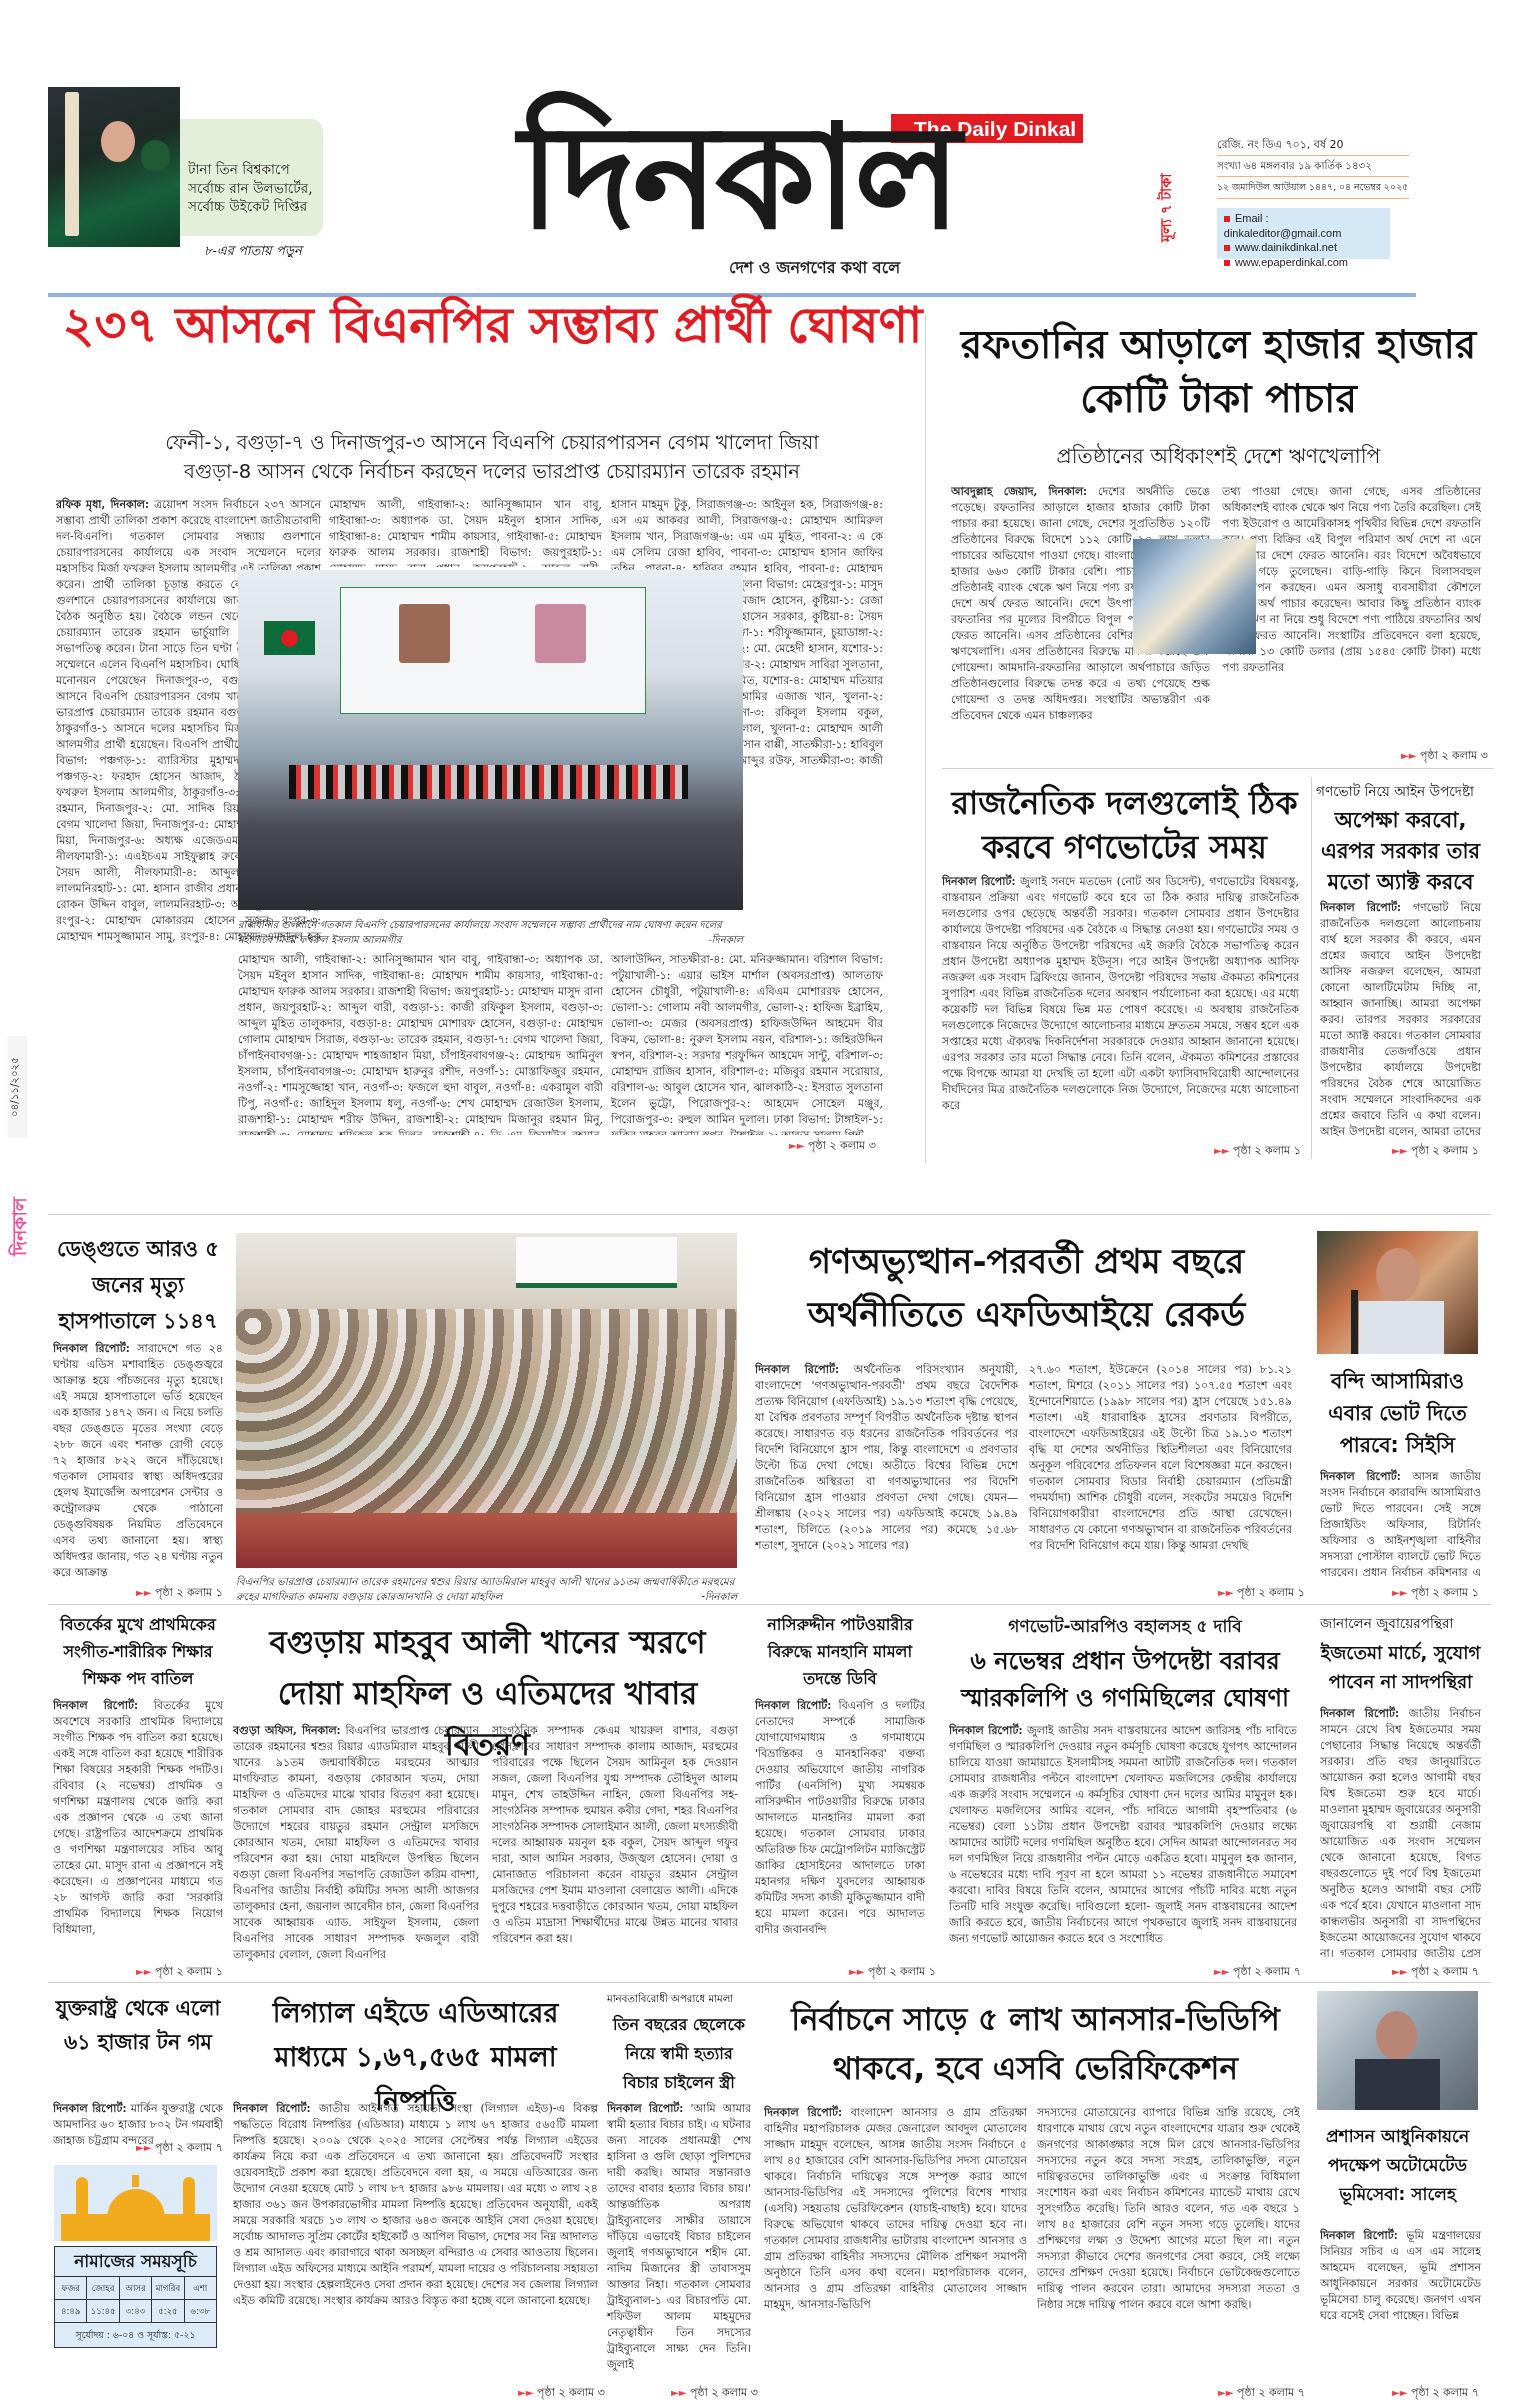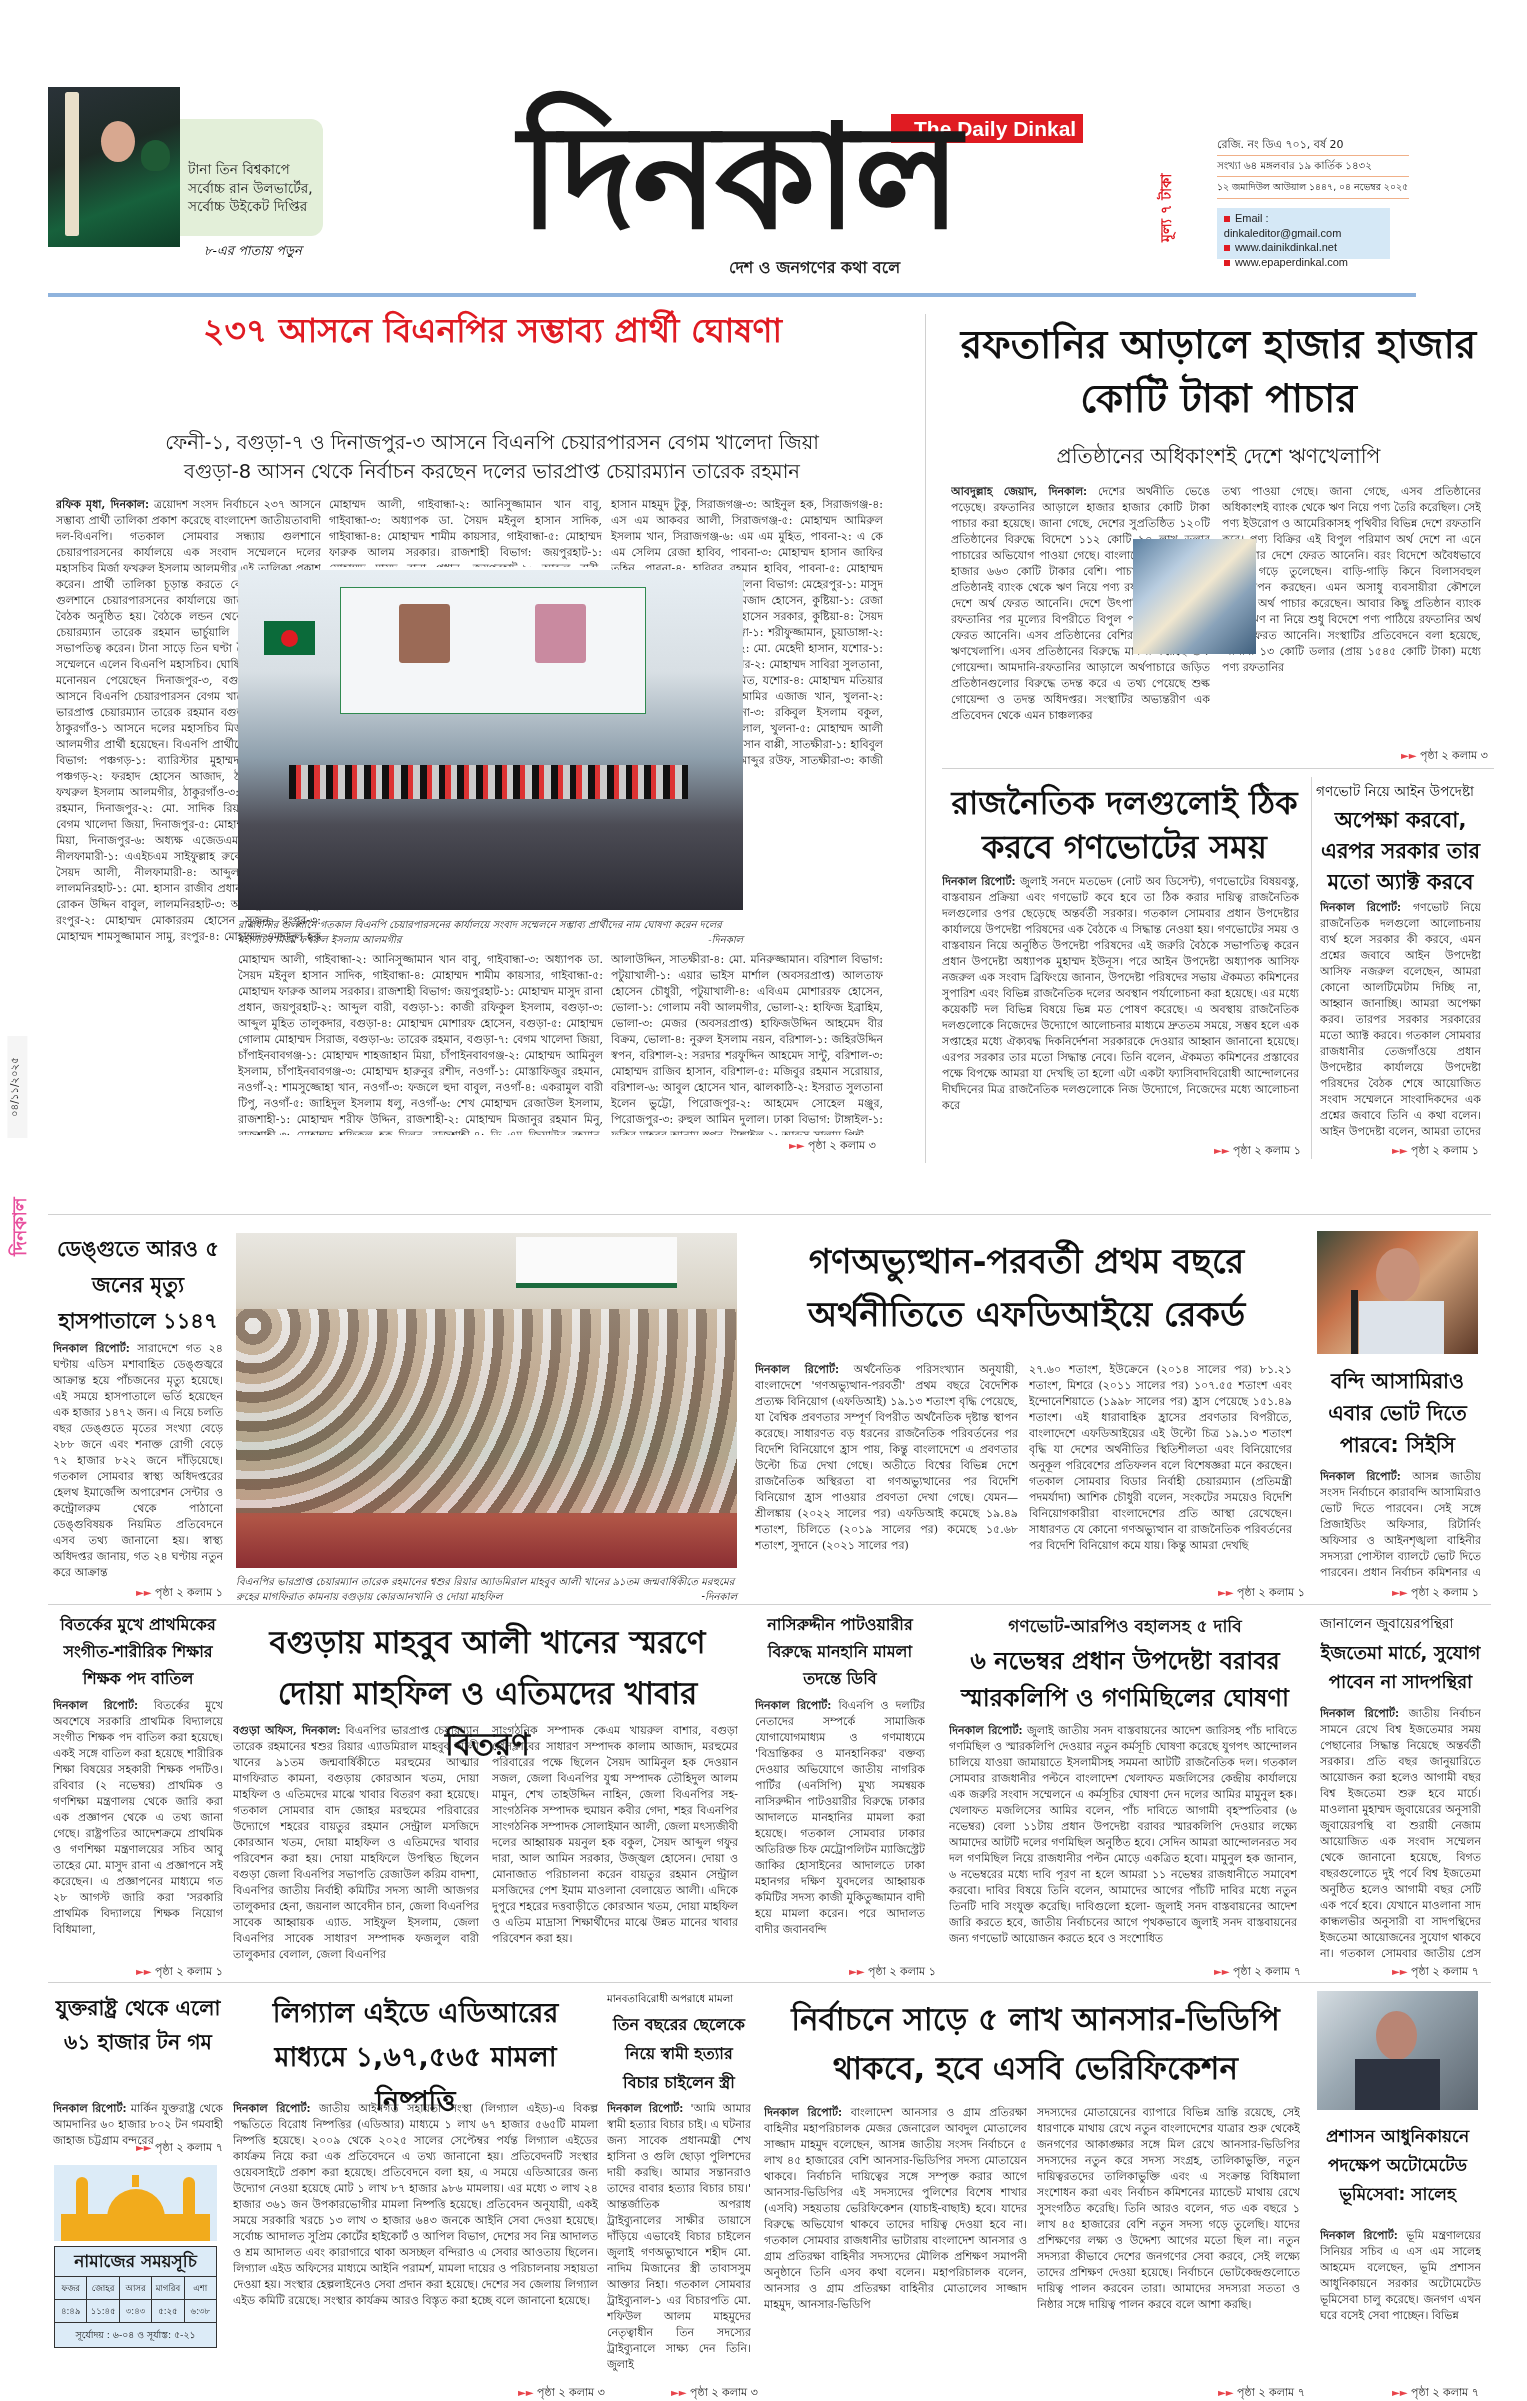--- a/index.html
+++ b/index.html
@@ -46,21 +46,21 @@
     <div style="font-family:'Liberation Sans',sans-serif;font-size:11px;line-height:14.4px;color:#222;"><span style="display:inline-block;width:6px;height:6px;background:#e01b22;margin-right:5.1px;"></span><span>Email : dinkaleditor@gmail.com</span></div>
     <div style="font-family:'Liberation Sans',sans-serif;font-size:11px;line-height:14.4px;color:#222;"><span style="display:inline-block;width:6px;height:6px;background:#e01b22;margin-right:5.1px;"></span><span>www.dainikdinkal.net</span></div>
     <div style="font-family:'Liberation Sans',sans-serif;font-size:11px;line-height:14.4px;color:#222;"><span style="display:inline-block;width:6px;height:6px;background:#e01b22;margin-right:5.1px;"></span><span>www.epaperdinkal.com</span></div>
   </div>
   <div class="abs" style="left:48px;top:293px;width:1368px;height:4.2px;background:#8fb3dd;"></div>
 </div>
 
 <div class="abs" style="left:6.8px;top:1036px;width:20.4px;height:102px;writing-mode:vertical-rl;transform:rotate(180deg);font-family:'DejaVu Sans',sans-serif;font-size:10.2px;background:#f5f5f5;text-align:center;">০৪/১১/২০২৫</div>
 <div class="abs" style="left:5.1px;top:1180px;width:24px;height:93px;writing-mode:vertical-rl;transform:rotate(180deg);color:#e8509e;font-family:'DejaVu Sans',sans-serif;font-weight:bold;font-size:18.7px;text-align:center;">দিনকাল</div>
 
-<div class="abs hl" style="left:51px;top:312px;width:883px;font-size:33px;color:#e01b22;white-space:nowrap;">২৩৭ আসনে বিএনপির সম্ভাব্য প্রার্থী ঘোষণা</div>
+<div class="abs hl" style="left:51px;top:298px;width:883px;font-size:49px;color:#e01b22;white-space:nowrap;">২৩৭ আসনে বিএনপির সম্ভাব্য প্রার্থী ঘোষণা</div>
 <div class="abs" style="left:59px;top:429px;width:866px;text-align:center;font-family:'DejaVu Sans',sans-serif;font-size:19.5px;line-height:27px;white-space:nowrap;">ফেনী-১, বগুড়া-৭ ও দিনাজপুর-৩ আসনে বিএনপি চেয়ারপারসন বেগম খালেদা জিয়া</div>
 <div class="abs" style="left:59px;top:458px;width:866px;text-align:center;font-family:'DejaVu Sans',sans-serif;font-size:19.5px;line-height:27px;white-space:nowrap;">বগুড়া-8 আসন থেকে নির্বাচন করছেন দলের ভারপ্রাপ্ত চেয়ারম্যান তারেক রহমান</div>
 
 <div class="abs body-text" style="left:56px;top:497px;width:265px;height:446px;overflow:hidden;font-size:11px;line-height:16px;">
   <span class="byline">রফিক মৃধা, দিনকাল:</span>
   <span>ত্রয়োদশ সংসদ নির্বাচনে ২৩৭ আসনে সম্ভাব্য প্রার্থী তালিকা প্রকাশ করেছে বাংলাদেশ জাতীয়তাবাদী দল-বিএনপি। গতকাল সোমবার সন্ধ্যায় গুলশানে চেয়ারপারসনের কার্যালয়ে এক সংবাদ সম্মেলনে দলের মহাসচিব মির্জা ফখরুল ইসলাম আলমগীর এই তালিকা প্রকাশ করেন। প্রার্থী তালিকা চূড়ান্ত করতে বেলা সাড়ে ১২টায় গুলশানে চেয়ারপারসনের কার্যালয়ে জাতীয় স্থায়ী কমিটির বৈঠক অনুষ্ঠিত হয়। বৈঠকে লন্ডন থেকে দলের ভারপ্রাপ্ত চেয়ারম্যান তারেক রহমান ভার্চুয়ালি যুক্ত হয়ে সভায় সভাপতিত্ব করেন। টানা সাড়ে তিন ঘণ্টা বৈঠকের পর সংবাদ সম্মেলনে এলেন বিএনপি মহাসচিব। ঘোষিত তালিকায় দলের মনোনয়ন পেয়েছেন দিনাজপুর-৩, বগুড়া-৭ ও ফেনী-১ আসনে বিএনপি চেয়ারপারসন বেগম খালেদা জিয়া। দলের ভারপ্রাপ্ত চেয়ারম্যান তারেক রহমান বগুড়া-৬ আসনে এবং ঠাকুরগাঁও-১ আসনে দলের মহাসচিব মির্জা ফখরুল ইসলাম আলমগীর প্রার্থী হয়েছেন। বিএনপি প্রার্থীদের তালিকা: রংপুর বিভাগ: পঞ্চগড়-১: ব্যারিস্টার মুহাম্মদ নওশাদ জমির, পঞ্চগড়-২: ফরহাদ হোসেন আজাদ, ঠাকুরগাঁও-১: মির্জা ফখরুল ইসলাম আলমগীর, ঠাকুরগাঁও-৩: মোহাম্মদ জাহিদুর রহমান, দিনাজপুর-২: মো. সাদিক রিয়াজ, দিনাজপুর-৩: বেগম খালেদা জিয়া, দিনাজপুর-৫: মোহাম্মদ আক্তারুজ্জামান মিয়া, দিনাজপুর-৬: অধ্যক্ষ এজেডএম জাহিদ হোসেন, নীলফামারী-১: এএইচএম সাইফুল্লাহ রুবেল, নীলফামারী-৩: সৈয়দ আলী, নীলফামারী-৪: আব্দুল গফুর সরকার, লালমনিরহাট-১: মো. হাসান রাজীব প্রধান, লালমনিরহাট-২: রোকন উদ্দিন বাবুল, লালমনিরহাট-৩: আসাদুল হাবিব দুলু, রংপুর-২: মোহাম্মদ মোকাররম হোসেন সুজন, রংপুর-৩: মোহাম্মদ শামসুজ্জামান সামু, রংপুর-৪: মোহাম্মদ এমদাদুল হক ভরসা, রংপুর-৫: মোহাম্মদ গোলাম রব্বানী, রংপুর-৬: মোহাম্মদ সাইফুল ইসলাম, কুড়িগ্রাম-১: সাইফুর রহমান রানা, কুড়িগ্রাম-২: সোহেল হোসনাইন কায়কোবাদ, কুড়িগ্রাম-৩: তাসভীরুল ইসলাম, কুড়িগ্রাম-৪: মোহাম্মদ আজিজুর রহমান, গাইবান্ধা-১: খন্দকার জিয়াউল ইসলাম</span>
 </div>
 <div class="abs body-text" style="left:329px;top:497px;width:273px;height:70px;overflow:hidden;font-size:11px;line-height:16px;">মোহাম্মদ আলী, গাইবান্ধা-২: আনিসুজ্জামান খান বাবু, গাইবান্ধা-৩: অধ্যাপক ডা. সৈয়দ মইনুল হাসান সাদিক, গাইবান্ধা-৪: মোহাম্মদ শামীম কায়সার, গাইবান্ধা-৫: মোহাম্মদ ফারুক আলম সরকার। রাজশাহী বিভাগ: জয়পুরহাট-১: মোহাম্মদ মাসুদ রানা প্রধান, জয়পুরহাট-২: আব্দুল বারী, বগুড়া-১: কাজী রফিকুল ইসলাম, বগুড়া-৩: আব্দুল মুহিত তালুকদার, বগুড়া-৪: মোহাম্মদ মোশারফ হোসেন, বগুড়া-৫: মোহাম্মদ গোলাম মোহাম্মদ সিরাজ, বগুড়া-৬: তারেক রহমান, বগুড়া-৭: বেগম খালেদা জিয়া, চাঁপাইনবাবগঞ্জ-১: মোহাম্মদ শাহজাহান মিয়া, চাঁপাইনবাবগঞ্জ-২: মোহাম্মদ আমিনুল ইসলাম, চাঁপাইনবাবগঞ্জ-৩: মোহাম্মদ হারুনুর রশীদ, নওগাঁ-১: মোস্তাফিজুর রহমান, নওগাঁ-২: শামসুজ্জোহা খান, নওগাঁ-৩: ফজলে হুদা বাবুল, নওগাঁ-৪: একরামুল বারী টিপু, নওগাঁ-৫: জাহিদুল ইসলাম ধলু, নওগাঁ-৬: শেখ মোহাম্মদ রেজাউল ইসলাম, রাজশাহী-১: মোহাম্মদ শরীফ উদ্দিন, রাজশাহী-২: মোহাম্মদ মিজানুর রহমান মিনু, রাজশাহী-৩: মোহাম্মদ শফিকুল হক মিলন, রাজশাহী-৪: ডি এম জিয়াউর রহমান, রাজশাহী-৫: অধ্যাপক নজরুল ইসলাম মণ্ডল, রাজশাহী-৬: আবু সাঈদ চাঁদ, নাটোর-১: ফারজানা শারমিন, নাটোর-২: রুহুল কুদ্দুস তালুকদার দুলু, নাটোর-৩: মোহাম্মদ আব্দুল আজিজ, সিরাজগঞ্জ-২: ইকবাল</div>
 <div class="abs body-text" style="left:611px;top:497px;width:272px;height:446px;overflow:hidden;font-size:11px;line-height:16px;">হাসান মাহমুদ টুকু, সিরাজগঞ্জ-৩: আইনুল হক, সিরাজগঞ্জ-৪: এস এম আকবর আলী, সিরাজগঞ্জ-৫: মোহাম্মদ আমিরুল ইসলাম খান, সিরাজগঞ্জ-৬: এম এম মুহিত, পাবনা-২: এ কে এম সেলিম রেজা হাবিব, পাবনা-৩: মোহাম্মদ হাসান জাফির তুহিন, পাবনা-৪: হাবিবুর রহমান হাবিব, পাবনা-৫: মোহাম্মদ শামসুর রহমান শিমুল বিশ্বাস। খুলনা বিভাগ: মেহেরপুর-১: মাসুদ অরুণ, মেহেরপুর-২: মো. আমজাদ হোসেন, কুষ্টিয়া-১: রেজা আহমেদ, কুষ্টিয়া-৩: জাকির হোসেন সরকার, কুষ্টিয়া-৪: সৈয়দ মেহেদী আহমেদ রুমী, চুয়াডাঙ্গা-১: শরীফুজ্জামান, চুয়াডাঙ্গা-২: মাহমুদ হাসান খান, ঝিনাইদহ-২: মো. মেহেদী হাসান, যশোর-১: মোহাম্মদ মফিজুর রহমান, যশোর-২: মোহাম্মদ সাবিরা সুলতানা, যশোর-৩: অনিন্দ্য ইসলাম অমিত, যশোর-৪: মোহাম্মদ মতিয়ার রহমান ফারাজী, খুলনা-১: আমির এজাজ খান, খুলনা-২: নজরুল ইসলাম মঞ্জু, খুলনা-৩: রকিবুল ইসলাম বকুল, খুলনা-৪: আজিজুল বারী হেলাল, খুলনা-৫: মোহাম্মদ আলী আজগর, খুলনা-৬: মনিরুল হাসান বাপ্পী, সাতক্ষীরা-১: হাবিবুল ইসলাম হাবিব, সাতক্ষীরা-২: আব্দুর রউফ, সাতক্ষীরা-৩: কাজী আলাউদ্দিন</div>
 

